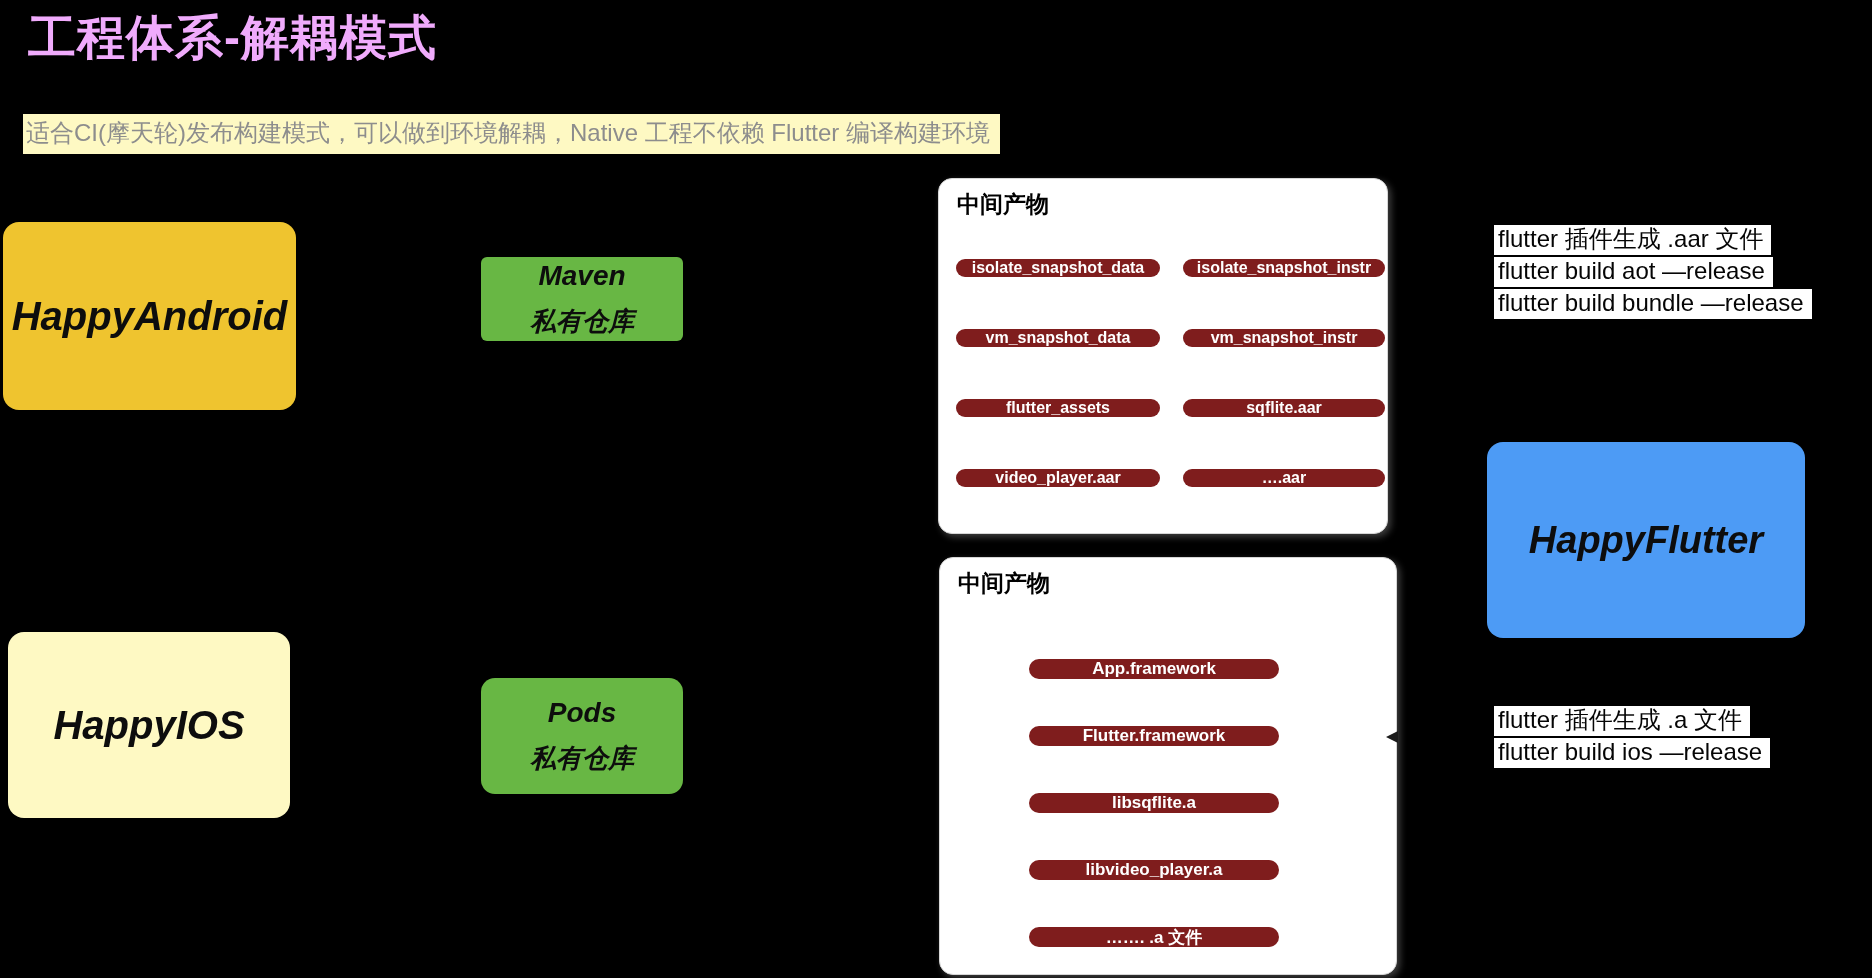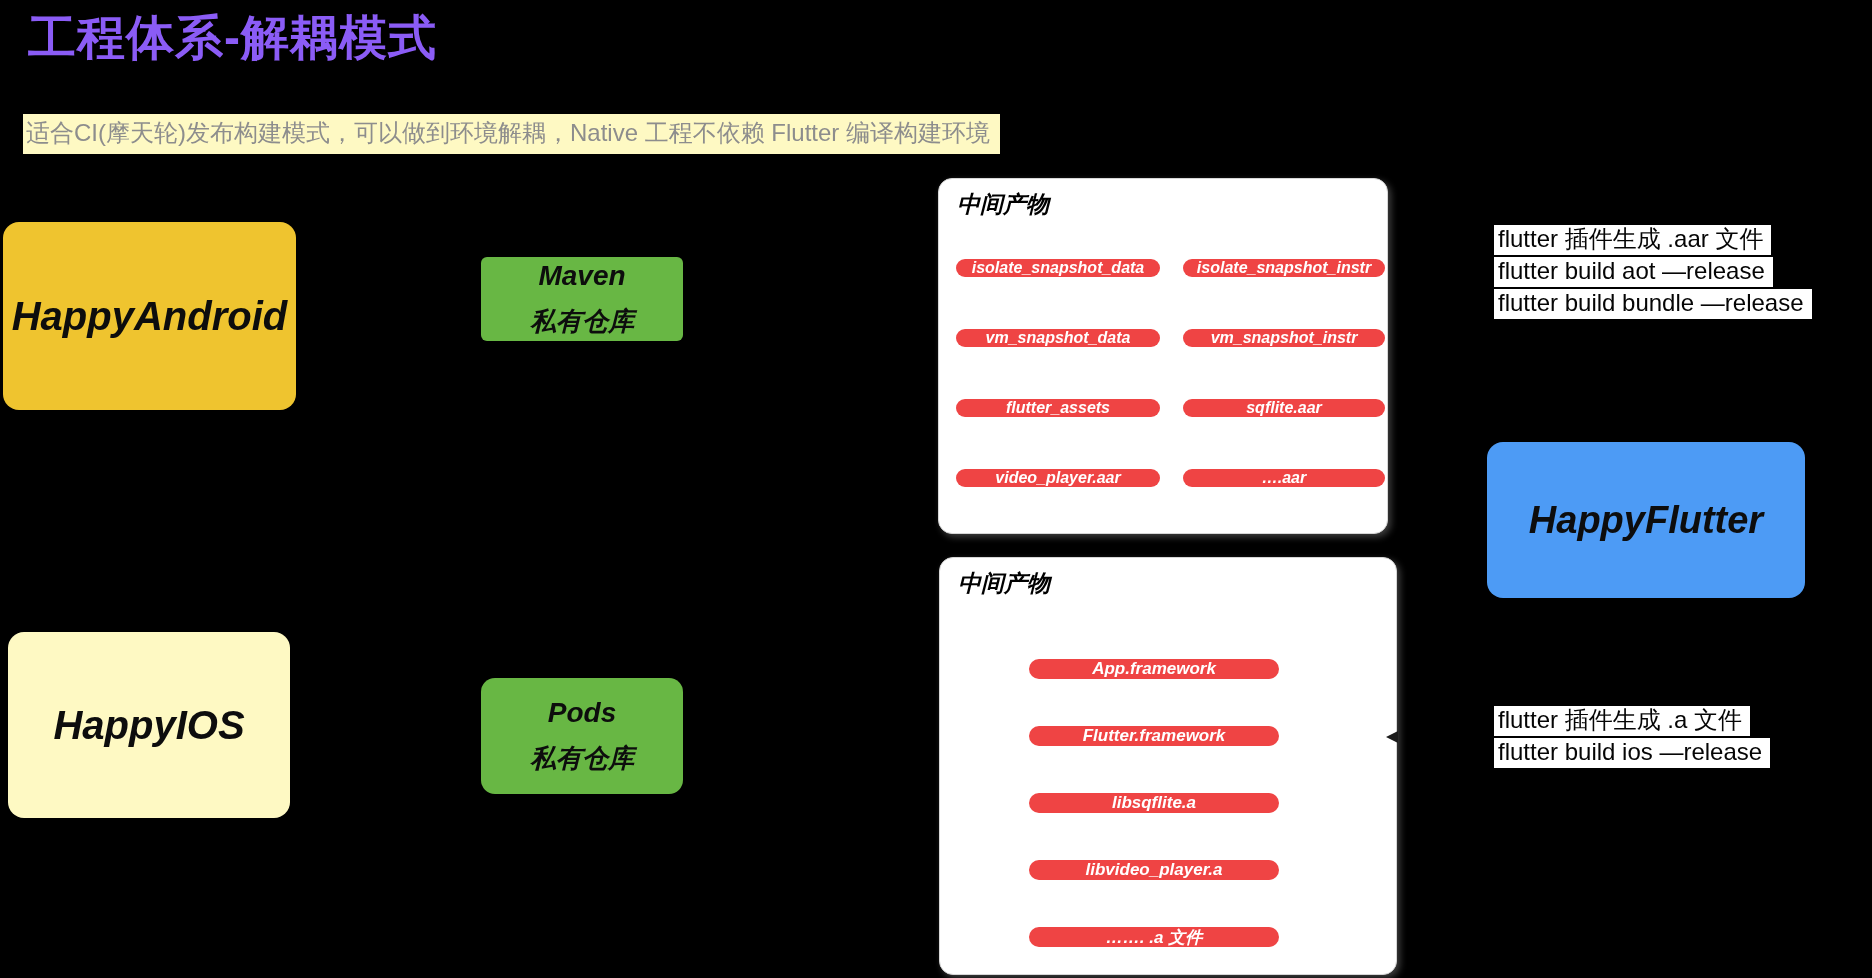--- a/index.html
+++ b/index.html
@@ -13,21 +13,21 @@
   }
 
   
   .page-title {
     position: absolute;
     left: 28px; top: 6px;
     margin: 0;
     font-size: 48px;
     font-weight: 700;
     letter-spacing: 1px;
-    color: #8b5cf6;
+    color: #f0abfc;
     white-space: nowrap;
   }
   .subtitle {
     position: absolute;
     left: 23px; top: 114px;
     background: #fef9c3;
     color: #8d8d8d;
     font-size: 24px;
     line-height: 38px;
     padding: 0 10px 2px 3px;
@@ -44,45 +44,44 @@
     justify-content: center;
     text-align: left;
     color: #0d0d0d;
     font-weight: 700;
     font-style: italic;
   }
   .node-happy-android { left: 3px;   top: 222px; width: 293px; height: 188px; background: #efc42f; font-size: 40px; }
   .node-maven         { left: 481px; top: 257px; width: 202px; height: 84px; background: #68b744; font-size: 28px; border-radius: 6px; }
   .node-happy-ios     { left: 8px;   top: 632px; width: 282px; height: 186px; background: #fef9c3; font-size: 40px; }
   .node-pods          { left: 481px; top: 678px; width: 202px; height: 116px; background: #68b744; font-size: 28px; border-radius: 14px; }
-  .node-happy-flutter { left: 1487px; top: 442px; width: 318px; height: 156px; background: #4d9bf5; font-size: 38px; }
+  .node-happy-flutter { left: 1487px; top: 442px; width: 318px; height: 196px; background: #4d9bf5; font-size: 38px; }
   .node .node-sub { font-size: 26px; margin-top: 12px; }
 
   
   .panel {
     position: absolute;
     background: #ffffff;
     border: 1px solid #d6d6d6;
     border-radius: 14px;
     box-shadow: 3px 3px 7px rgba(140,140,140,0.45);
     box-sizing: border-box;
-    font-style: italic;
   }
   .panel-android { left: 938px; top: 178px; width: 450px; height: 356px; }
   .panel-ios     { left: 939px; top: 557px; width: 458px; height: 418px; }
   .panel-title {
     position: absolute;
     left: 18px; top: 10px;
     font-size: 23px;
     font-weight: 700;
     color: #000000;
   }
 
   .pill {
-    background: #ef4444;
+    background: #7f1d1d;
     border-radius: 24px;
     color: #ffffff;
     font-size: 16px;
     font-weight: 700;
     display: flex;
     align-items: center;
     justify-content: center;
     white-space: nowrap;
     margin-top: 30px;
   }

